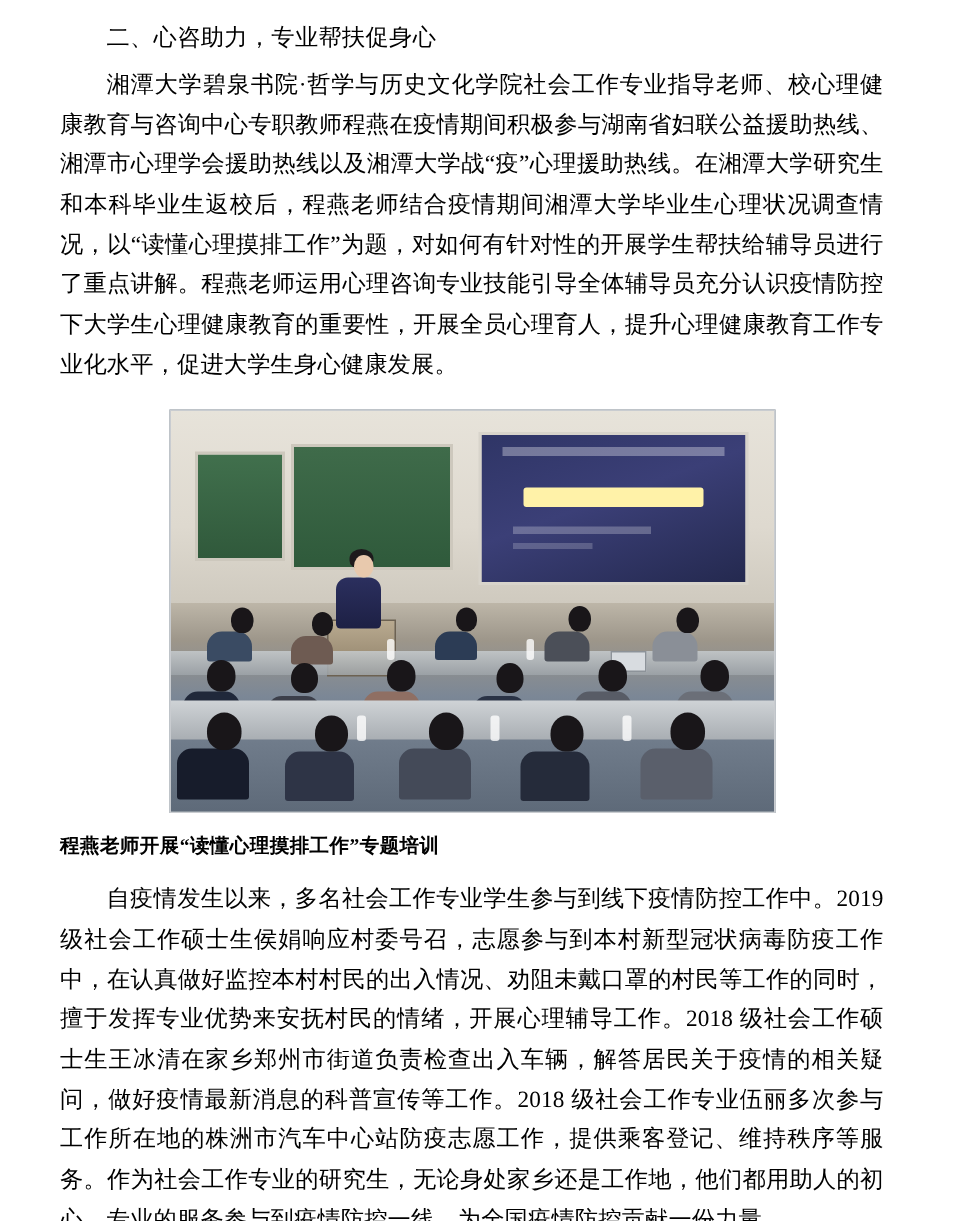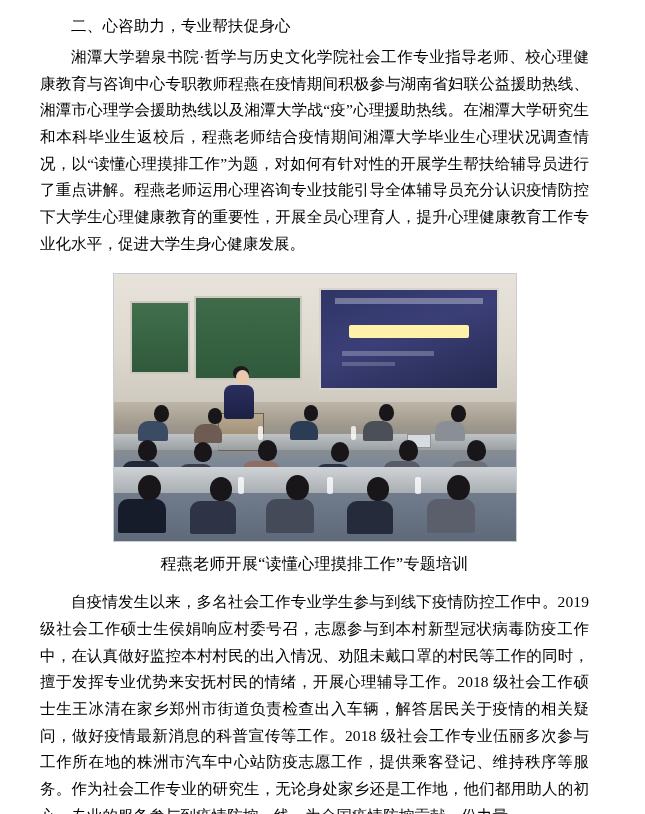--- a/index.html
+++ b/index.html
@@ -141,23 +141,22 @@
     background: rgba(255,255,255,0.78);
     border-radius: 2px;
   }
   .ph-laptop {
     position: absolute;
     width: 22px; height: 12px;
     background: #d8dce0;
     border: 1px solid #8d9399;
   }
   .caption {
-    text-align: center;
-    font-size: 16px;
-    font-weight: normal;
+    font-size: 13px;
+    font-weight: bold;
     margin: 8px 0 14px 0;
     letter-spacing: 0.3px;
   }
 </style>
 </head>
 <body>
 
 <div class="page">
 
   <h2 class="heading">二、心咨助力，专业帮扶促身心</h2>

